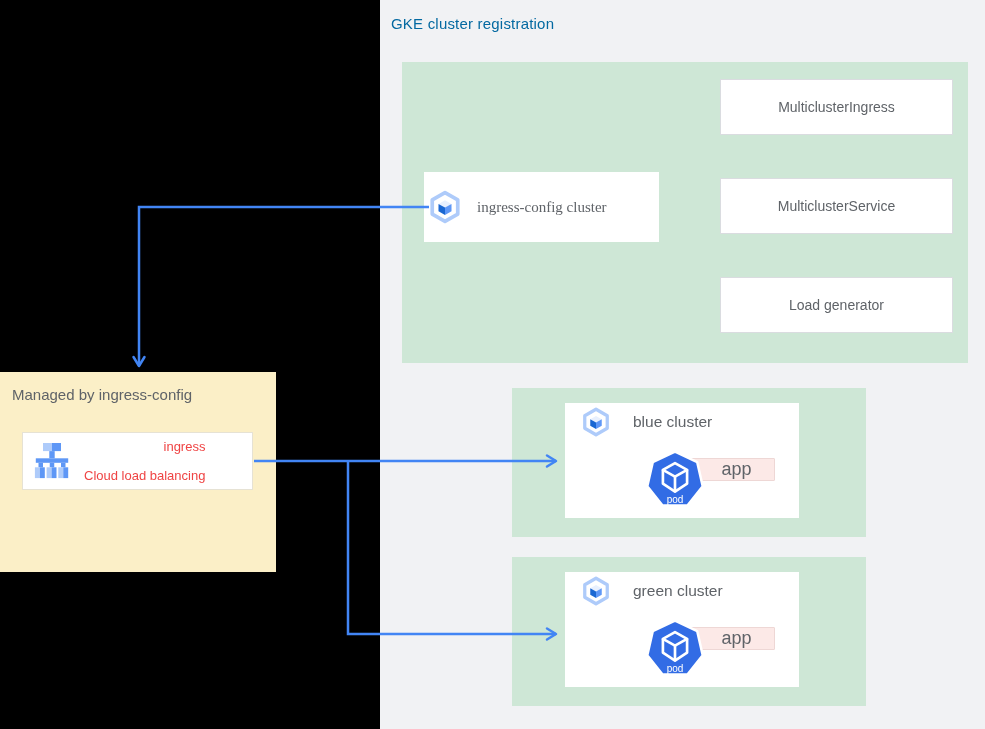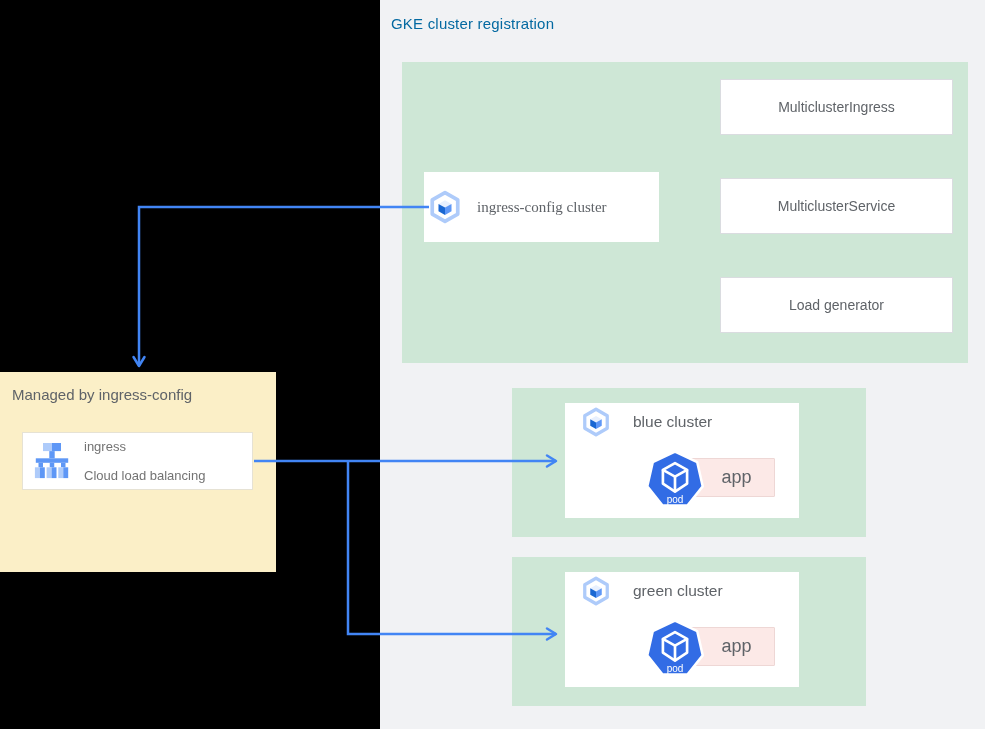--- a/index.html
+++ b/index.html
@@ -17,29 +17,29 @@
   .ic-box .label{margin-left:15px;font-size:15px;color:#5f6368;}
   .res-box{position:absolute;left:318px;width:233px;height:56px;background:#fff;border:1px solid #dadce0;
            display:flex;align-items:center;justify-content:center;font-size:14px;color:#5f6368;box-sizing:border-box;}
 
   
   .managed{position:absolute;left:0;top:372px;width:276px;height:200px;background:#fbefc7;}
   .managed-title{position:absolute;left:12px;top:14px;font-size:15px;color:#5f6368;}
   .lb-box{position:absolute;left:22px;top:60px;width:231px;height:58px;background:#fff;border:1px solid #e6e2d4;
           display:flex;align-items:center;box-sizing:border-box;}
   .lb-icon{width:36px;height:38px;margin-left:11px;flex:0 0 auto;}
-  .lb-text{margin-left:14px;display:flex;flex-direction:column;justify-content:space-between;height:44px;font-size:13px;color:#737373;}
+  .lb-text{margin-left:14px;display:flex;flex-direction:column;justify-content:space-between;height:44px;font-size:13px;color:#ef4444;align-items:flex-end;}
 
   
   .cluster-card{position:absolute;left:512px;width:354px;height:149px;background:#cee7d6;}
   .cluster-inner{position:absolute;left:53px;top:15px;width:234px;height:115px;background:#fff;}
   .cluster-head{position:absolute;left:16px;top:4px;display:flex;align-items:center;}
   .cluster-head .gke-icon{width:30px;height:30px;flex:0 0 auto;}
   .cluster-name{margin-left:22px;font-size:15.5px;color:#5f6368;}
-  .app-box{position:absolute;left:107px;top:55px;width:103px;height:39px;background:#fce9e7;border:1px solid #eed7d5;
+  .app-box{position:absolute;left:107px;top:55px;width:103px;height:23px;background:#fce9e7;border:1px solid #eed7d5;
            box-sizing:border-box;display:flex;align-items:center;justify-content:center;padding-left:26px;
            font-size:18px;color:#5f6368;border-radius:1px;}
   .pod{position:absolute;left:78px;top:45px;width:64px;height:64px;}
   .pod svg{width:64px;height:64px;display:block;}
   .pod-label{position:absolute;left:0;right:0;bottom:7px;text-align:center;font-size:10px;color:#fff;}
 
   .arrows{position:absolute;left:0;top:0;width:985px;height:729px;pointer-events:none;z-index:10;}
   .defs-holder{position:absolute;width:0;height:0;overflow:hidden;}
 </style>
 </head>

